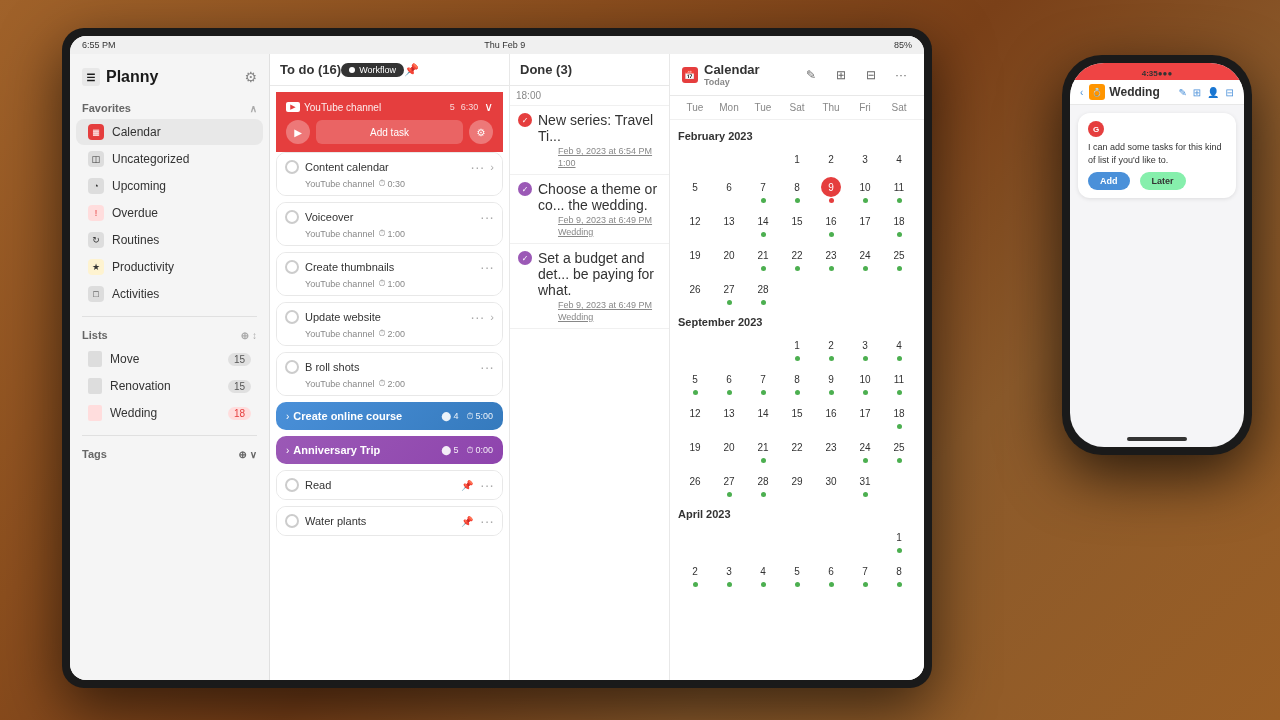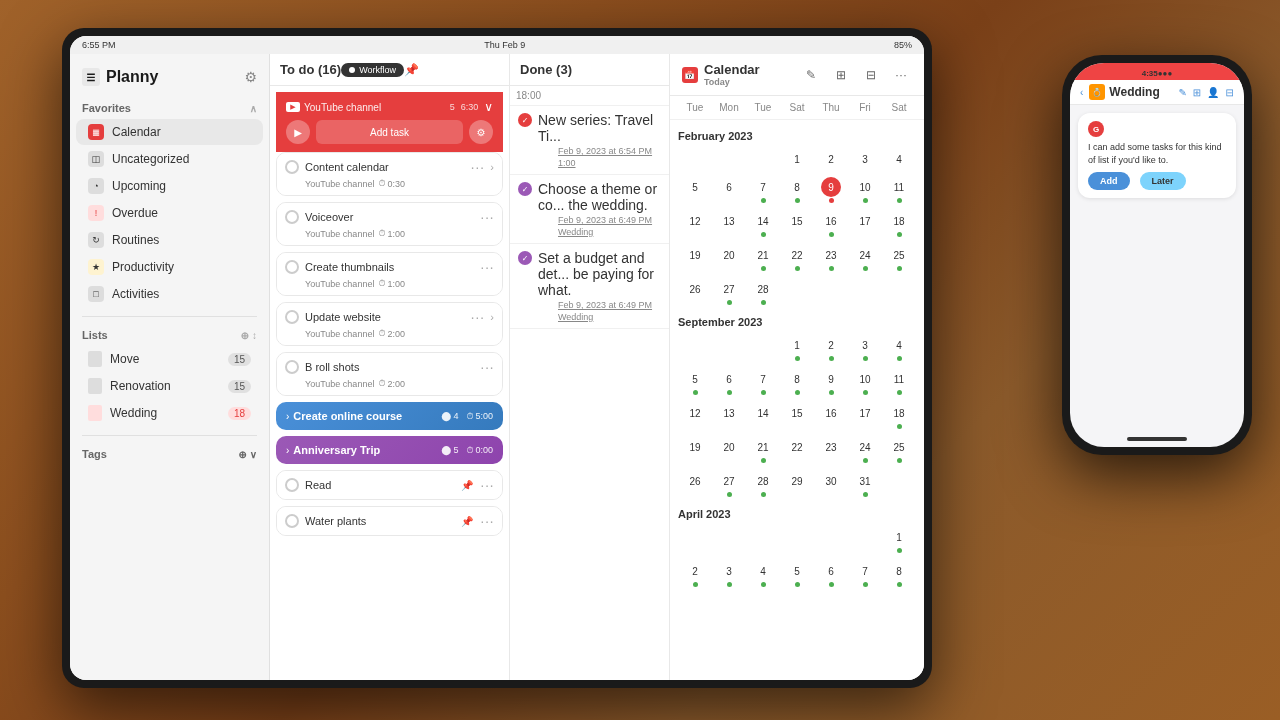--- a/index.html
+++ b/index.html
@@ -649,21 +649,21 @@
       color: #fff;
       border: none;
       border-radius: 12px;
       padding: 4px 12px;
       font-size: 9px;
       font-weight: 600;
       cursor: pointer;
     }
 
     .ai-btn-later {
-      background: #7dd3fc;
+      background: #86efac;
       color: #333;
       border: none;
       border-radius: 12px;
       padding: 4px 12px;
       font-size: 9px;
       font-weight: 600;
       cursor: pointer;
     }
 
     .iphone-home-bar {

